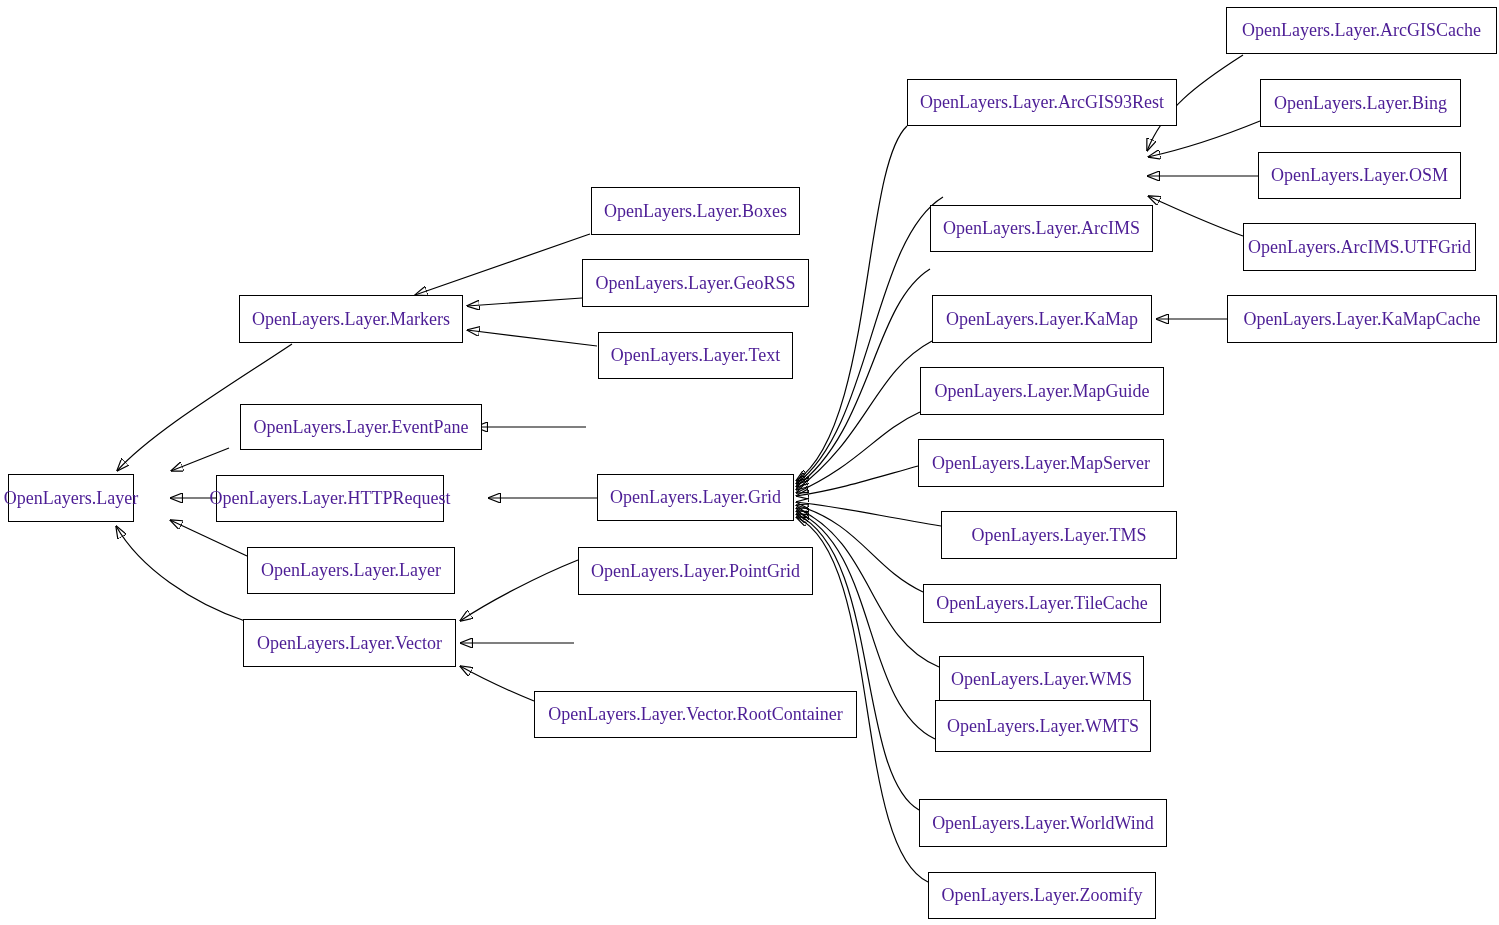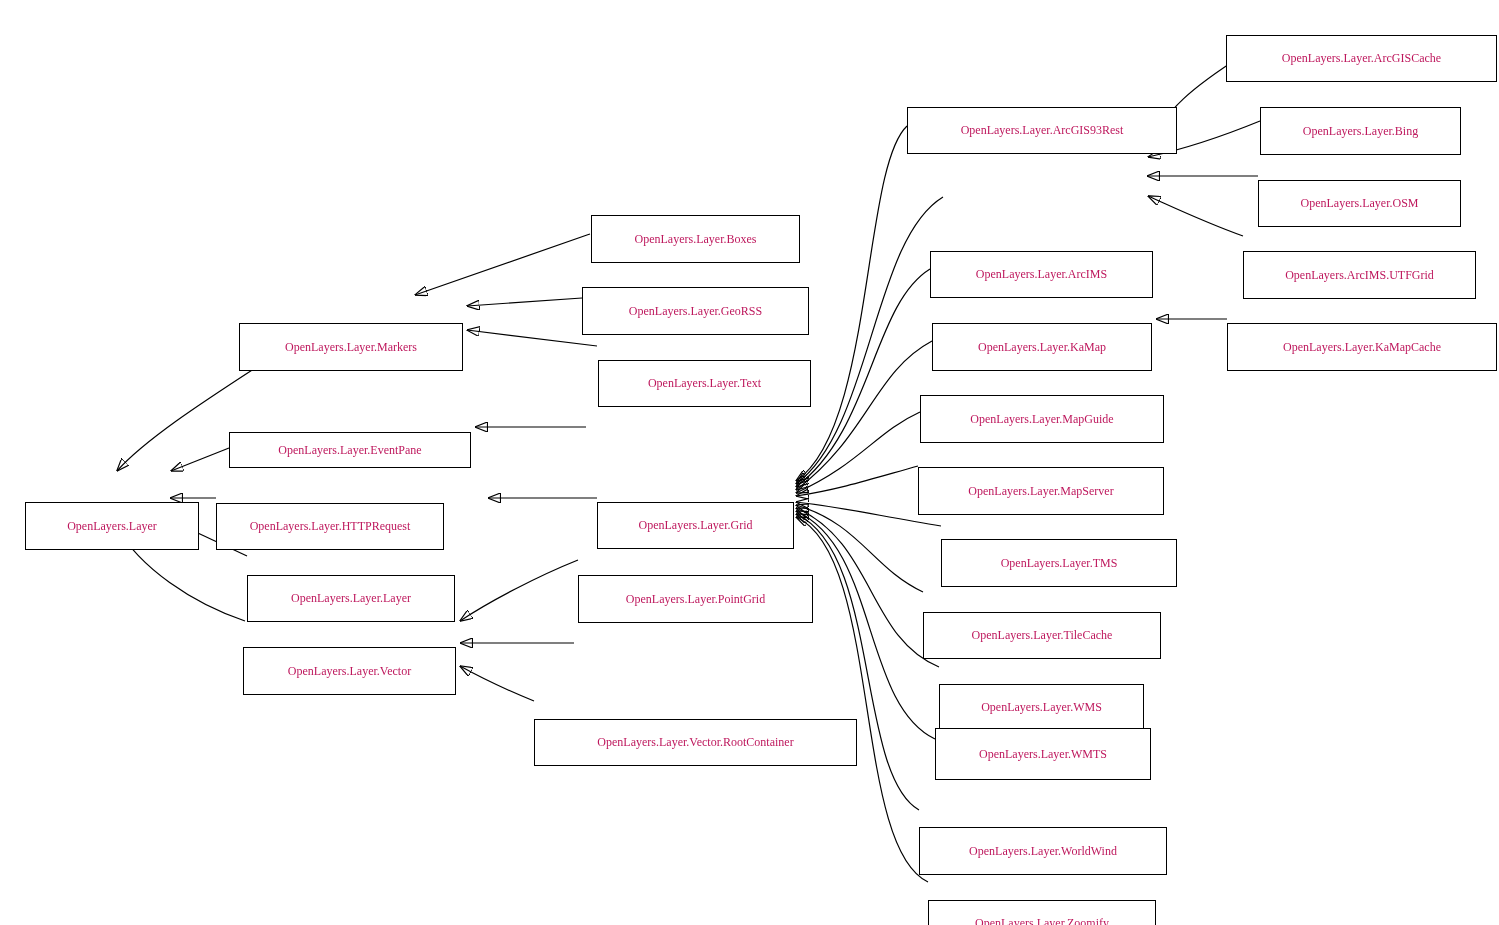--- a/index.html
+++ b/index.html
@@ -28,25 +28,24 @@
     stroke-width: 1.2;
   }
   .node {
     position: absolute;
     box-sizing: border-box;
     background: #ffffff;
     border: 1px solid #000000;
     display: flex;
     align-items: center;
     justify-content: center;
-    font-size: 12px;
-    color: #be185d;
+    font-size: 18px;
+    color: #4c1d95;
     white-space: nowrap;
     text-align: center;
-    margin-top: 28px;
   }
 </style>
 </head>
 <body>
 
 <div id="canvas">
 
   <svg id="edges" viewBox="0 0 1499 925" xmlns="http://www.w3.org/2000/svg">
     <defs>
       <marker id="arrow" viewBox="0 0 13 10" refX="12.5" refY="5" markerWidth="13" markerHeight="10" orient="auto" markerUnits="userSpaceOnUse">
@@ -78,39 +77,39 @@
     <path d="M935,739 C862,704 878,548 796,511" marker-end="url(#arrow)"></path>
     <path d="M919,810 C856,774 880,552 796,514" marker-end="url(#arrow)"></path>
     <path d="M928,882 C852,846 882,556 796,517" marker-end="url(#arrow)"></path>
     <path d="M1243,55 C1196,85 1163,110 1147,151" marker-end="url(#arrow)"></path>
     <path d="M1260,121 C1216,139 1180,150 1148,157" marker-end="url(#arrow)"></path>
     <path d="M1258,176 L1147,176" marker-end="url(#arrow)"></path>
     <path d="M1243,236 C1204,222 1175,208 1148,196" marker-end="url(#arrow)"></path>
     <path d="M1227,319 L1156,319" marker-end="url(#arrow)"></path>
   </svg>
 
-  <div class="node" style="left:25px;top:474px;width:174px;height:48px">OpenLayers.Layer</div>
+  <div class="node" style="left:8px;top:474px;width:126px;height:48px">OpenLayers.Layer</div>
   <div class="node" style="left:239px;top:295px;width:224px;height:48px">OpenLayers.Layer.Markers</div>
-  <div class="node" style="left:229px;top:404px;width:242px;height:36px">OpenLayers.Layer.EventPane</div>
+  <div class="node" style="left:240px;top:404px;width:242px;height:46px">OpenLayers.Layer.EventPane</div>
   <div class="node" style="left:216px;top:475px;width:228px;height:47px">OpenLayers.Layer.HTTPRequest</div>
   <div class="node" style="left:247px;top:547px;width:208px;height:47px">OpenLayers.Layer.Layer</div>
   <div class="node" style="left:243px;top:619px;width:213px;height:48px">OpenLayers.Layer.Vector</div>
   <div class="node" style="left:591px;top:187px;width:209px;height:48px">OpenLayers.Layer.Boxes</div>
   <div class="node" style="left:582px;top:259px;width:227px;height:48px">OpenLayers.Layer.GeoRSS</div>
-  <div class="node" style="left:598px;top:332px;width:213px;height:47px">OpenLayers.Layer.Text</div>
+  <div class="node" style="left:598px;top:332px;width:195px;height:47px">OpenLayers.Layer.Text</div>
   <div class="node" style="left:597px;top:474px;width:197px;height:47px">OpenLayers.Layer.Grid</div>
   <div class="node" style="left:578px;top:547px;width:235px;height:48px">OpenLayers.Layer.PointGrid</div>
   <div class="node" style="left:534px;top:691px;width:323px;height:47px">OpenLayers.Layer.Vector.RootContainer</div>
   <div class="node" style="left:907px;top:79px;width:270px;height:47px">OpenLayers.Layer.ArcGIS93Rest</div>
-  <div class="node" style="left:930px;top:223px;width:223px;height:47px">OpenLayers.Layer.ArcIMS</div>
+  <div class="node" style="left:930px;top:205px;width:223px;height:47px">OpenLayers.Layer.ArcIMS</div>
   <div class="node" style="left:932px;top:295px;width:220px;height:48px">OpenLayers.Layer.KaMap</div>
   <div class="node" style="left:920px;top:367px;width:244px;height:48px">OpenLayers.Layer.MapGuide</div>
   <div class="node" style="left:918px;top:439px;width:246px;height:48px">OpenLayers.Layer.MapServer</div>
   <div class="node" style="left:941px;top:511px;width:236px;height:48px">OpenLayers.Layer.TMS</div>
-  <div class="node" style="left:923px;top:584px;width:238px;height:47px">OpenLayers.Layer.TileCache</div>
+  <div class="node" style="left:923px;top:584px;width:238px;height:39px">OpenLayers.Layer.TileCache</div>
   <div class="node" style="left:939px;top:656px;width:205px;height:47px">OpenLayers.Layer.WMS</div>
   <div class="node" style="left:935px;top:700px;width:216px;height:52px">OpenLayers.Layer.WMTS</div>
   <div class="node" style="left:919px;top:799px;width:248px;height:48px">OpenLayers.Layer.WorldWind</div>
   <div class="node" style="left:928px;top:872px;width:228px;height:47px">OpenLayers.Layer.Zoomify</div>
   <div class="node" style="left:1226px;top:7px;width:271px;height:47px">OpenLayers.Layer.ArcGISCache</div>
   <div class="node" style="left:1260px;top:79px;width:201px;height:48px">OpenLayers.Layer.Bing</div>
   <div class="node" style="left:1258px;top:152px;width:203px;height:47px">OpenLayers.Layer.OSM</div>
   <div class="node" style="left:1243px;top:223px;width:233px;height:48px">OpenLayers.ArcIMS.UTFGrid</div>
   <div class="node" style="left:1227px;top:295px;width:270px;height:48px">OpenLayers.Layer.KaMapCache</div>
 

